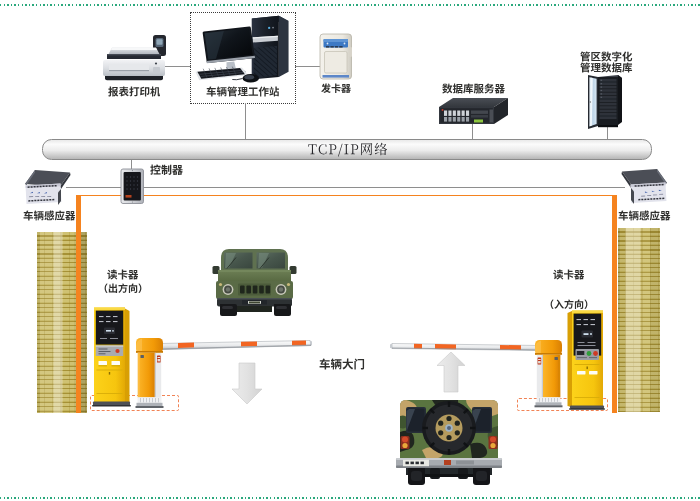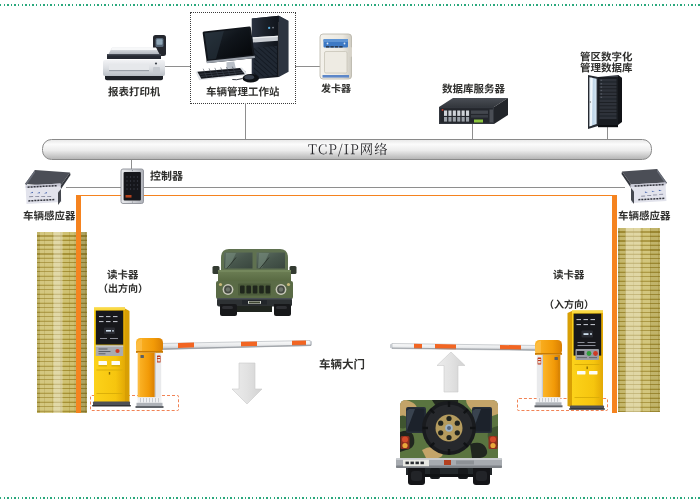--- a/index.html
+++ b/index.html
@@ -790,21 +790,21 @@
         <use href="#gp-rack1" fill="currentColor" transform="translate(0,9.45) scale(0.105,-0.105)"></use>
       </svg>
       <span class="bindtxt" style="font-size:10.5px">管区数字化</span>
     </div>
 <div class="lbl" style="left:580px;top:62px;color:#30302e">
       <svg width="52.5" height="12.4" viewBox="0 0 52.5 12.4" style="display:block">
         <use href="#gp-rack2" fill="currentColor" transform="translate(0,9.45) scale(0.105,-0.105)"></use>
       </svg>
       <span class="bindtxt" style="font-size:10.5px">管区数字化</span>
     </div>
-<div class="lbl" style="left:150px;top:170px;color:#30302e">
+<div class="lbl" style="left:150px;top:164px;color:#30302e">
       <svg width="33.0" height="13.0" viewBox="0 0 33.0 13.0" style="display:block">
         <use href="#gp-controller" fill="currentColor" transform="translate(0,9.9) scale(0.11,-0.11)"></use>
       </svg>
       <span class="bindtxt" style="font-size:11.0px">控制器</span>
     </div>
 <div class="lbl" style="left:22.8px;top:209.5px;color:#30302e">
       <svg width="52.5" height="12.4" viewBox="0 0 52.5 12.4" style="display:block">
         <use href="#gp-sensor" fill="currentColor" transform="translate(0,9.45) scale(0.105,-0.105)"></use>
       </svg>
       <span class="bindtxt" style="font-size:10.5px">车辆感应器</span>

